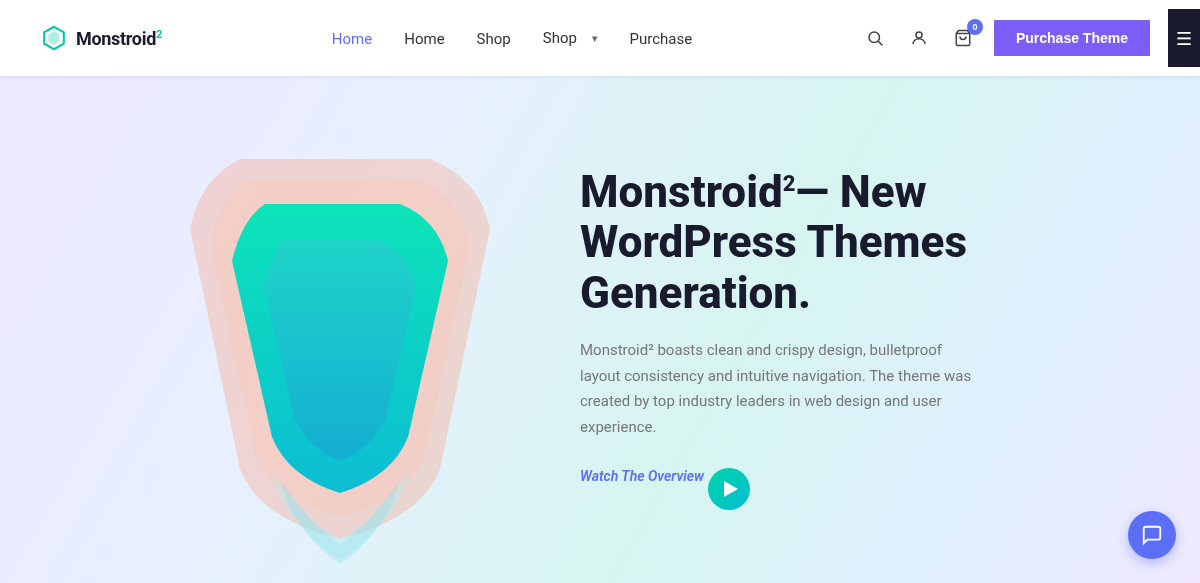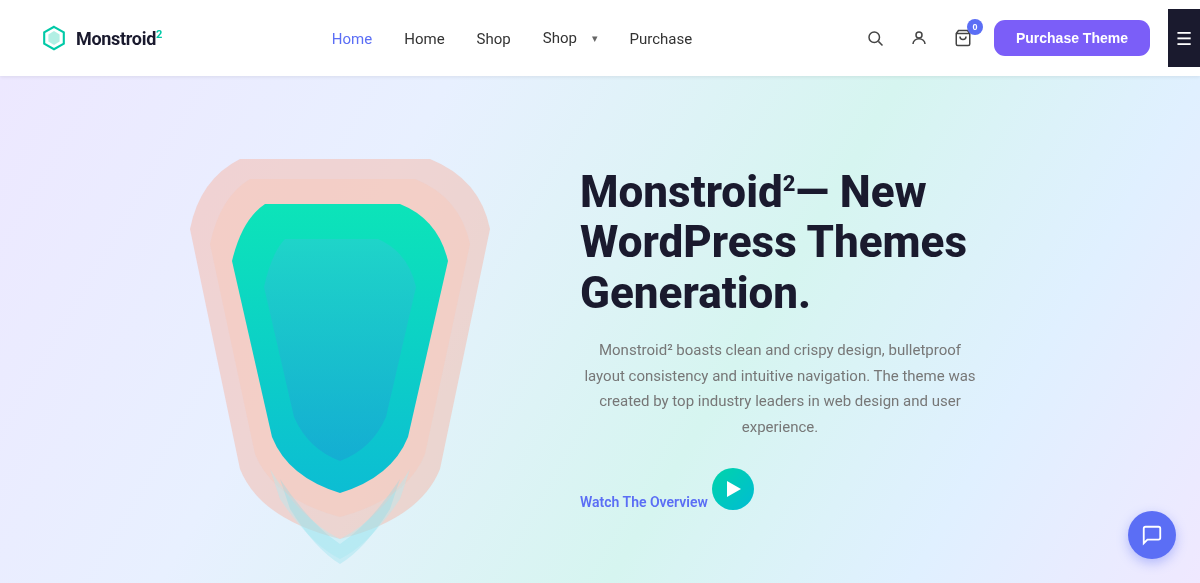--- a/index.html
+++ b/index.html
@@ -95,21 +95,21 @@
       height: 16px;
       display: flex;
       align-items: center;
       justify-content: center;
     }
     .purchase-btn {
       background: #7b5ef8;
       color: #fff;
       border: none;
       padding: 10px 22px;
-      border-radius: 11px;
+      border-radius: 1px;
       font-size: 14px;
       font-weight: 600;
       cursor: pointer;
       white-space: nowrap;
     }
 
     .nav-dark-toggle {
       width: 32px;
       height: 58px;
       background: #1a1a2e;
@@ -166,26 +166,26 @@
     }
     .hero-title sup {
       font-size: 22px;
     }
     .hero-description {
       font-size: 15px;
       color: #777;
       line-height: 1.7;
       margin-bottom: 28px;
       max-width: 400px;
-      text-align: center;
     }
     .hero-cta {
       display: flex;
-      align-items: flex-end;
+      align-items: flex-start;
       gap: 4px;
+      font-style: italic;
     }
     .watch-link {
       color: #5b6ef5;
       font-size: 14px;
       font-weight: 600;
       text-decoration: none;
       cursor: pointer;
     }
     .play-btn {
       width: 42px;

